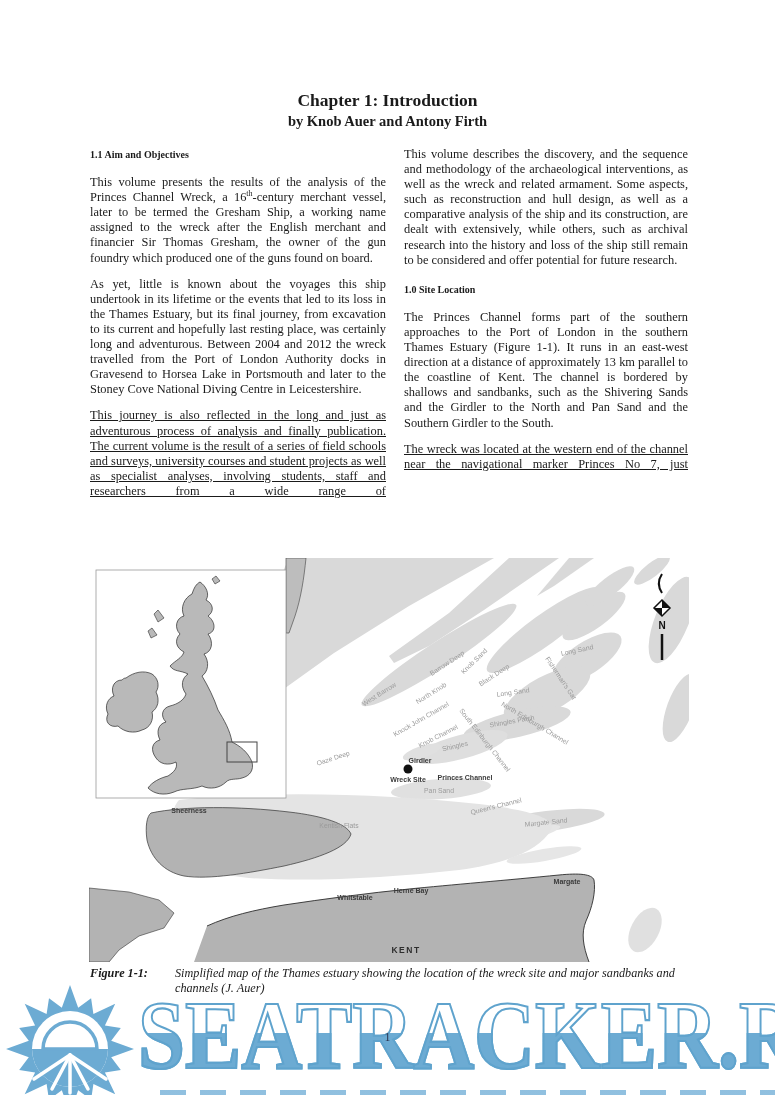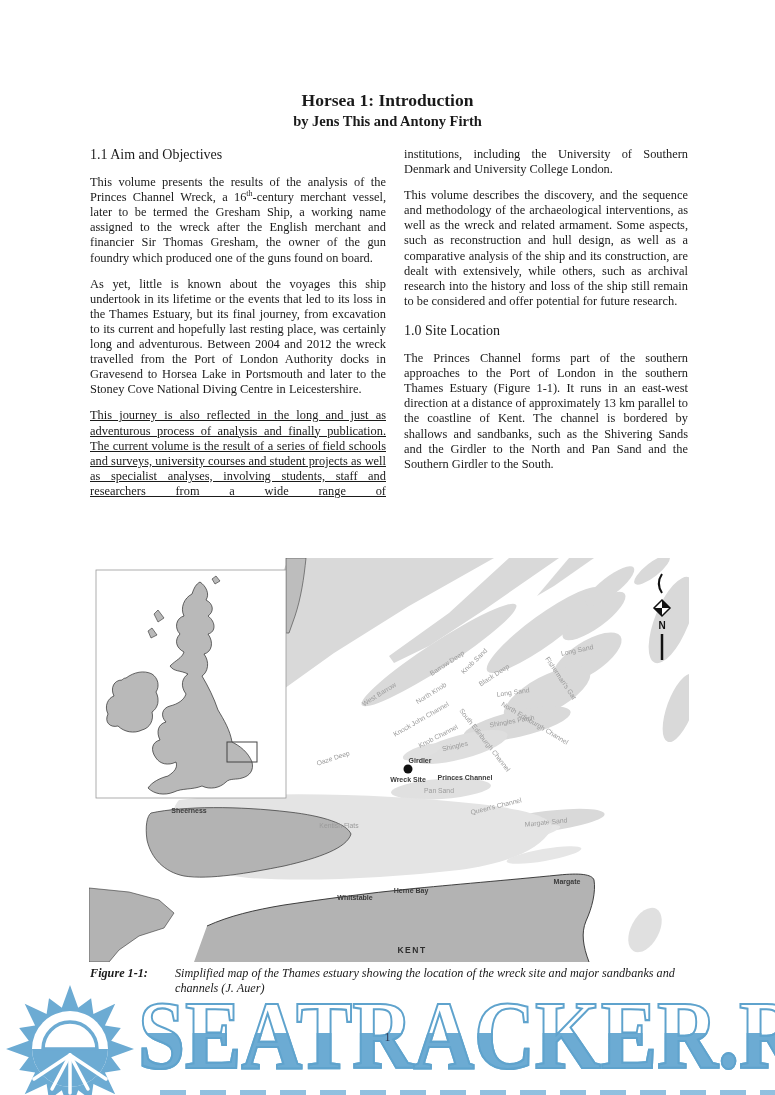--- a/index.html
+++ b/index.html
@@ -10,32 +10,32 @@
   .title-block{position:absolute;top:90px;left:0;width:775px;text-align:center;}
   .title-block h1{font-size:17.5px;margin:0;font-weight:bold;}
   .byline{font-size:14.5px;font-weight:bold;margin-top:2px;}
 
   .columns{position:absolute;top:147px;left:90px;width:598px;display:flex;gap:18px;}
   .col{font-size:12.4px;line-height:15.1px;text-align:justify;}
   .col.left{width:296px;}
   .col.right{width:284px;}
   .col p{margin:0 0 11px 0;}
   .col p.cont{text-align-last:justify;text-decoration:underline;}
-  .col h2{font-size:14px;font-weight:normal;margin:0 0 13px 0;}
+  .col h2{font-size:10px;font-weight:bold;margin:0 0 13px 0;}
   .col h2.mid{margin-top:14px;}
   sup{font-size:8px;line-height:0;}
 
   
   .figure{position:absolute;top:558px;left:89px;width:600px;height:404px;}
   .map-svg{position:absolute;left:0;top:0;}
   .map-labels{position:absolute;left:0;top:0;width:600px;height:404px;font-family:"Liberation Sans", sans-serif;}
   .mlabel{position:absolute;white-space:nowrap;}
   .mlabel.water{font-size:6.8px;color:#9b9b9b;}
   .mlabel.place{font-size:7px;color:#3a3a3a;font-weight:bold;}
-  .mlabel.kent{font-size:8.5px;letter-spacing:1.5px;color:#2e2e2e;font-weight:bold;margin-left:6px;}
+  .mlabel.kent{font-size:8.5px;letter-spacing:1.5px;color:#2e2e2e;font-weight:bold;}
   .mlabel.north{font-size:10px;font-weight:bold;color:#111;}
   .wreck-dot{position:absolute;width:9px;height:9px;border-radius:50%;background:#111;transform:translate(-50%,-50%);}
 
   .caption{position:absolute;top:966px;left:90px;width:600px;display:flex;font-style:italic;font-size:12.2px;line-height:15px;}
   .caption-label{width:85px;flex:none;font-weight:bold;}
   .caption-text{flex:1;}
 
   .page-number{position:absolute;top:1030px;left:0;width:775px;text-align:center;font-size:12px;color:#2b3550;z-index:6;}
 
   
@@ -50,36 +50,36 @@
     -webkit-text-stroke:2.2px #5fa3cd;
   }
   .sun{position:absolute;left:4px;top:0;}
   .wm-strip{position:absolute;left:160px;top:1090px;width:615px;height:5px;z-index:5;
     background:repeating-linear-gradient(90deg,#7db5da 0 26px,transparent 26px 40px);opacity:.85;}
 </style>
 </head>
 <body>
 
 <div class="title-block">
-  <h1>Horsea 1: Introduction</h1>
-  <div class="byline">by Jens This and Antony Firth</div>
+  <h1>Chapter 1: Introduction</h1>
+  <div class="byline">by Knob Auer and Antony Firth</div>
 </div>
 
 <div class="columns">
   <div class="col left">
     <h2>1.1 Aim and Objectives</h2>
     <p>This volume presents the results of the analysis of the Princes Channel Wreck, a 16<sup>th</sup>-century merchant vessel, later to be termed the Gresham Ship, a working name assigned to the wreck after the English merchant and financier Sir Thomas Gresham, the owner of the gun foundry which produced one of the guns found on board.</p>
     <p>As yet, little is known about the voyages this ship undertook in its lifetime or the events that led to its loss in the Thames Estuary, but its final journey, from excavation to its current and hopefully last resting place, was certainly long and adventurous. Between 2004 and 2012 the wreck travelled from the Port of London Authority docks in Gravesend to Horsea Lake in Portsmouth and later to the Stoney Cove National Diving Centre in Leicestershire.</p>
     <p class="cont">This journey is also reflected in the long and just as adventurous process of analysis and finally publication. The current volume is the result of a series of field schools and surveys, university courses and student projects as well as specialist analyses, involving students, staff and researchers from a wide range of</p>
   </div>
   <div class="col right">
-    <p>institutions, including the University of Southern Denmark and University College London.</p>
     <p>This volume describes the discovery, and the sequence and methodology of the archaeological interventions, as well as the wreck and related armament. Some aspects, such as reconstruction and hull design, as well as a comparative analysis of the ship and its construction, are dealt with extensively, while others, such as archival research into the history and loss of the ship still remain to be considered and offer potential for future research.</p>
     <h2 class="mid">1.0 Site Location</h2>
     <p>The Princes Channel forms part of the southern approaches to the Port of London in the southern Thames Estuary (Figure 1-1). It runs in an east-west direction at a distance of approximately 13 km parallel to the coastline of Kent. The channel is bordered by shallows and sandbanks, such as the Shivering Sands and the Girdler to the North and Pan Sand and the Southern Girdler to the South.</p>
+    <p class="cont">The wreck was located at the western end of the channel near the navigational marker Princes No 7, just</p>
   </div>
 </div>
 
 <div class="figure">
   <svg class="map-svg" width="600" height="404" viewBox="0 0 600 404">
     <rect x="0" y="0" width="600" height="404" fill="#ffffff"></rect>
 
     <path d="M200,0 L405,0 L320,48 L245,95 L185,138 L130,178 L88,205 L55,203 L100,148 L152,88 L182,40 Z" fill="#d9d9d9"></path>
     <path d="M420,0 L470,0 L395,52 L340,88 L305,105 L300,98 L360,55 Z" fill="#d9d9d9"></path>
     <path d="M480,0 L505,0 L465,28 L448,38 Z" fill="#d9d9d9"></path>

